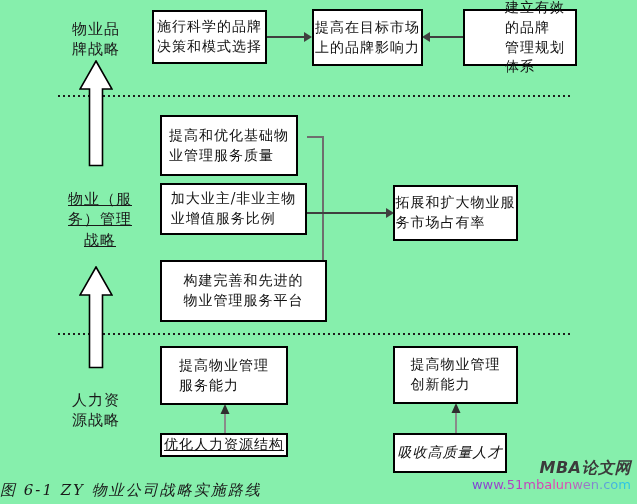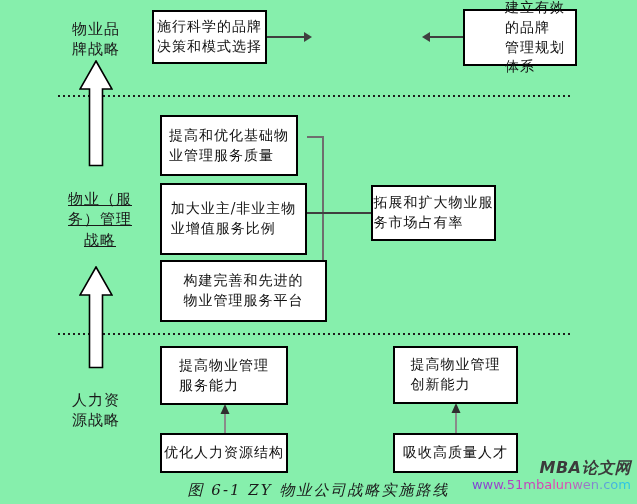--- a/index.html
+++ b/index.html
@@ -22,21 +22,21 @@
     background:repeating-linear-gradient(to right,#1c1c1c 0 2px,transparent 2px 5px);
   }
   .arrow-svg{position:absolute;z-index:2;display:block;}
   .hollow{fill:#ffffff;stroke:#000000;stroke-width:1.6;}
   .aline{stroke:var(--line,#3f3f3f);stroke-width:2;fill:none;}
   .ahead{fill:var(--line,#3f3f3f);stroke:none;}
   .cline{stroke:var(--connector,#6e6e6e);stroke-width:2;fill:none;}
   .sshaft{stroke:#8a8a8a;stroke-width:2;}
   .shead{fill:#2f2f2f;stroke:none;}
   .caption{
-    position:absolute;left:0;top:481px;width:637px;text-align:center;
+    position:absolute;left:0;top:481px;width:637px;
     font-size:15px;font-style:italic;letter-spacing:2px;color:#1a1a1a;z-index:2;
   }
   .watermark{position:absolute;right:6px;top:458px;text-align:right;z-index:4;
     font-family:"DejaVu Sans","Liberation Sans",sans-serif;}
   .wm-site{font-size:16px;font-weight:bold;font-style:italic;color:#3b3b3b;letter-spacing:0.5px;line-height:1.2;}
   .wm-url{
     font-size:13px;line-height:1.2;
     background:linear-gradient(90deg,var(--url-gradient-start,#7b3fd6) 0%,var(--url-gradient-mid,#ee3fae) 55%,var(--url-gradient-end,#29c5e6) 95%);
     -webkit-background-clip:text;background-clip:text;color:transparent;
   }
@@ -63,59 +63,61 @@
   <svg class="arrow-svg" style="left:79px;top:266px;" width="34" height="103">
     <polygon class="hollow" points="17,1 33,29 23.5,29 23.5,101.5 10.5,101.5 10.5,29 1,29"></polygon>
   </svg>
 
   <div class="box" style="left:152px;top:10px;width:115px;height:54px;">施行科学的品牌
 决策和模式选择</div>
   <svg class="arrow-svg" style="left:266px;top:31px;" width="47" height="12">
     <line class="aline" x1="0" y1="6" x2="38" y2="6"></line>
       <polygon class="ahead" points="38,1 38,11 46,6"></polygon>
   </svg>
+  <div class="box" style="left:312px;top:9px;width:111px;height:57px;">提高在目标市场
+上的品牌影响力</div>
   <svg class="arrow-svg" style="left:422px;top:31px;" width="42" height="12">
     <line class="aline" x1="41" y1="6" x2="8" y2="6"></line>
       <polygon class="ahead" points="8,1 8,11 0,6"></polygon>
   </svg>
   <div class="box" style="left:463px;top:9px;width:114px;height:57px;padding-left:40px;">建立有效的品牌
 管理规划体系</div>
 
   <div class="box" style="left:160px;top:115px;width:138px;height:61px;">提高和优化基础物
 业管理服务质量</div>
-  <div class="box" style="left:160px;top:183px;width:147px;height:72px;">加大业主/非业主物
+  <div class="box" style="left:160px;top:183px;width:147px;height:52px;">加大业主/非业主物
 业增值服务比例</div>
   <div class="box" style="left:160px;top:260px;width:167px;height:62px;">构建完善和先进的
 物业管理服务平台</div>
 
   <svg class="arrow-svg" style="left:307px;top:130px;z-index:1;" width="18" height="166">
     <polyline class="cline" points="0,7 16,7 16,159 0,159"></polyline>
   </svg>
   <svg class="arrow-svg" style="left:307px;top:207px;" width="88" height="12">
     <line class="aline" x1="0" y1="6" x2="79" y2="6"></line>
       <polygon class="ahead" points="79,1 79,11 87,6"></polygon>
   </svg>
-  <div class="box" style="left:371px;top:185px;width:125px;height:56px;">拓展和扩大物业服
+  <div class="box" style="left:393px;top:185px;width:125px;height:56px;">拓展和扩大物业服
 务市场占有率</div>
 
   <div class="box" style="left:160px;top:346px;width:128px;height:59px;">提高物业管理
 服务能力</div>
   <svg class="arrow-svg" style="left:219px;top:404px;" width="12" height="30">
     <line class="sshaft" x1="6" y1="29" x2="6" y2="9"></line>
       <polygon class="shead" points="6,0 1.5,10 10.5,10"></polygon>
   </svg>
-  <div class="box" style="left:160px;top:433px;width:128px;height:40px;">优化人力资源结构</div>
+  <div class="box" style="left:160px;top:433px;width:128px;height:24px;text-decoration:underline;">优化人力资源结构</div>
 
   <div class="box" style="left:393px;top:346px;width:125px;height:58px;">提高物业管理
 创新能力</div>
   <svg class="arrow-svg" style="left:450px;top:403px;" width="12" height="31">
     <line class="sshaft" x1="6" y1="30" x2="6" y2="9"></line>
       <polygon class="shead" points="6,0 1.5,10 10.5,10"></polygon>
   </svg>
-  <div class="box" style="left:393px;top:433px;width:125px;height:40px;">吸收高质量人才</div>
+  <div class="box" style="left:393px;top:433px;width:114px;height:40px;font-style:italic;">吸收高质量人才</div>
 
   <div class="caption">图 6-1 ZY 物业公司战略实施路线</div>
 
   <div class="watermark">
     <div class="wm-site">MBA论文网</div>
     <div class="wm-url">www.51mbalunwen.com</div>
   </div>
 
 </div>
 

